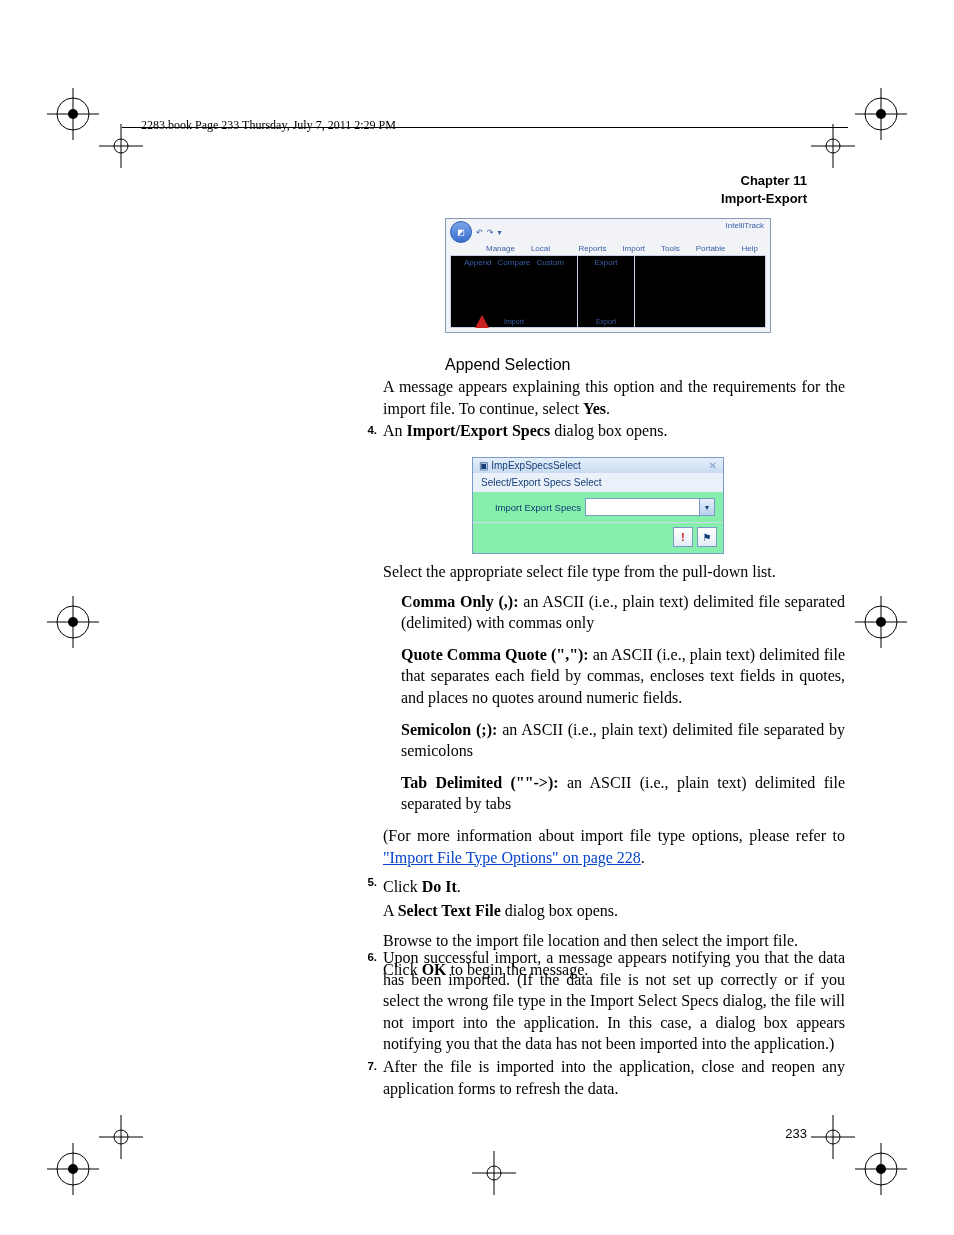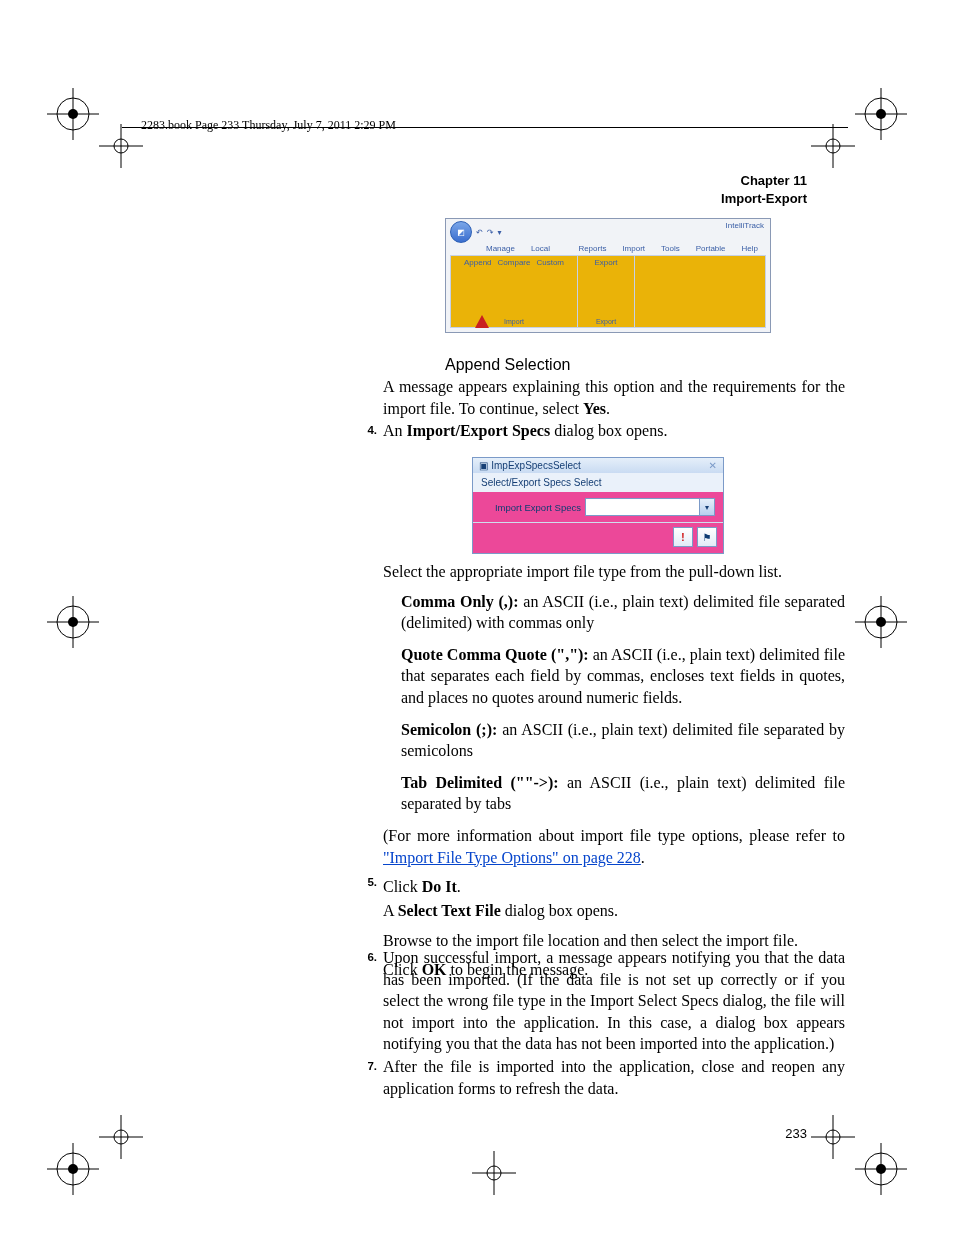--- a/index.html
+++ b/index.html
@@ -12,35 +12,35 @@
 
   .chapter{position:absolute;right:130px;top:172px;text-align:right;font-family:Arial,Helvetica,sans-serif;font-weight:bold;font-size:13px;line-height:1.35}
 
   
   .ribbon{position:absolute;left:428px;top:218px;width:324px;height:113px;border:1px solid #8a99b5;background:#f1f3f7;font-family:"Segoe UI",Tahoma,sans-serif;font-size:8px;color:#3a5ea6}
   .ribbon .title{position:absolute;right:6px;top:2px;color:#3a5ea6}
   .ribbon .qat{position:absolute;left:4px;top:2px;display:flex;align-items:center;gap:4px}
   .ribbon .orb{width:20px;height:20px;border-radius:50%;background:linear-gradient(#7aa6e8,#3b6ecf);border:1px solid #2c5fb5;display:flex;align-items:center;justify-content:center;color:#fff;font-size:8px}
   .ribbon .tabs{position:absolute;left:32px;top:22px;right:4px;display:flex;gap:0;border-bottom:1px solid #b8c4da}
   .ribbon .tab{padding:3px 8px;color:#3a5ea6}
-  .ribbon .body{position:absolute;left:4px;right:4px;top:36px;bottom:4px;background:#eab308;border:1px solid #c6d1e6}
+  .ribbon .body{position:absolute;left:4px;right:4px;top:36px;bottom:4px;background:#000000;border:1px solid #c6d1e6}
   .ribbon .groups{position:absolute;left:0;bottom:0;right:0;height:100%;display:flex}
   .ribbon .group{border-right:1px solid #c6d1e6;display:flex;flex-direction:column;justify-content:flex-end;align-items:center;padding:2px 8px}
   .ribbon .glbl{font-size:7px;color:#3a5ea6;margin-top:auto}
   .ribbon .arrow{position:absolute;left:24px;bottom:-1px;width:0;height:0;border-left:7px solid transparent;border-right:7px solid transparent;border-bottom:13px solid #c92020}
 
   .figcap{position:absolute;left:428px;top:356px;font-family:Arial,Helvetica,sans-serif;font-size:16px}
 
   .body-col{position:absolute;left:366px;top:376px;width:462px;font-size:16px;line-height:1.35}
   .body-col p{margin:0 0 6px 0;text-align:justify}
 
   .step{position:absolute;left:340px;width:20px;text-align:right;font-family:Arial,Helvetica,sans-serif;font-weight:bold;font-size:11.5px}
 
   
-  .dlg{position:absolute;left:455px;top:457px;width:250px;background:#ec4899;border:1px solid #7b9ac8;font-family:"Segoe UI",Tahoma,sans-serif;font-size:10px;color:#0f3c73}
+  .dlg{position:absolute;left:455px;top:457px;width:250px;background:#86efac;border:1px solid #7b9ac8;font-family:"Segoe UI",Tahoma,sans-serif;font-size:10px;color:#0f3c73}
   .dlg .titlebar{background:linear-gradient(#e5effa,#c9dbf2);padding:2px 6px;display:flex;align-items:center;justify-content:space-between;font-weight:normal;color:#163f75}
   .dlg .titlebar .x{color:#7b9ac8}
   .dlg .hdr{padding:4px 8px;background:#eaf1fa;color:#163f75}
   .dlg .row{display:flex;align-items:center;padding:6px 8px;gap:4px}
   .dlg .row label{flex:0 0 100px;text-align:right;font-size:9.5px}
   .dlg .row .combo{flex:1;height:16px;border:1px solid #7b9ac8;background:#fff;position:relative}
   .dlg .row .combo .dd{position:absolute;right:0;top:0;bottom:0;width:14px;background:linear-gradient(#e5effa,#b9d0ef);border-left:1px solid #7b9ac8;display:flex;align-items:center;justify-content:center;color:#163f75;font-size:8px}
   .dlg .btnrow{display:flex;justify-content:flex-end;gap:4px;padding:4px 6px 6px;border-top:1px solid #d0dded}
   .dlg .ibtn{width:18px;height:18px;border:1px solid #7b9ac8;background:linear-gradient(#fff,#e2ecf7);display:flex;align-items:center;justify-content:center;font-size:10px}
 
@@ -208,21 +208,21 @@
           <div class="dd">▾</div>
         </div>
   </div>
   <div class="btnrow">
     <div class="ibtn" style="color:#c00;font-weight:bold">!</div>
     <div class="ibtn">⚑</div>
   </div>
 </div>
 
 <div class="body2" style="top:561px">
-  <p>Select the appropriate import file type from the pull-down list.</p>
+  <p>Select the appropriate select file type from the pull-down list.</p>
   <div class="indent">
     <p><b>Comma Only (,):</b><span> an ASCII (i.e., plain text) delimited file separated (delimited) with commas only</span></p>
     <p><b>Quote Comma Quote (","):</b><span> an ASCII (i.e., plain text) delimited file that separates each field by commas, encloses text fields in quotes, and places no quotes around numeric fields.</span></p>
     <p><b>Semicolon (;):</b><span> an ASCII (i.e., plain text) delimited file separated by semicolons</span></p>
     <p><b>Tab Delimited  (""-&gt;):</b><span> an ASCII (i.e., plain text) delimited file separated by tabs</span></p>
   </div>
   <p><span>(For more information about import file type options, please refer to </span><span class="link">"Import File Type Options" on page 228</span><span>.</span></p>
   <p><span>Click </span><b>Do It</b><span>.</span></p>
 </div>
 

